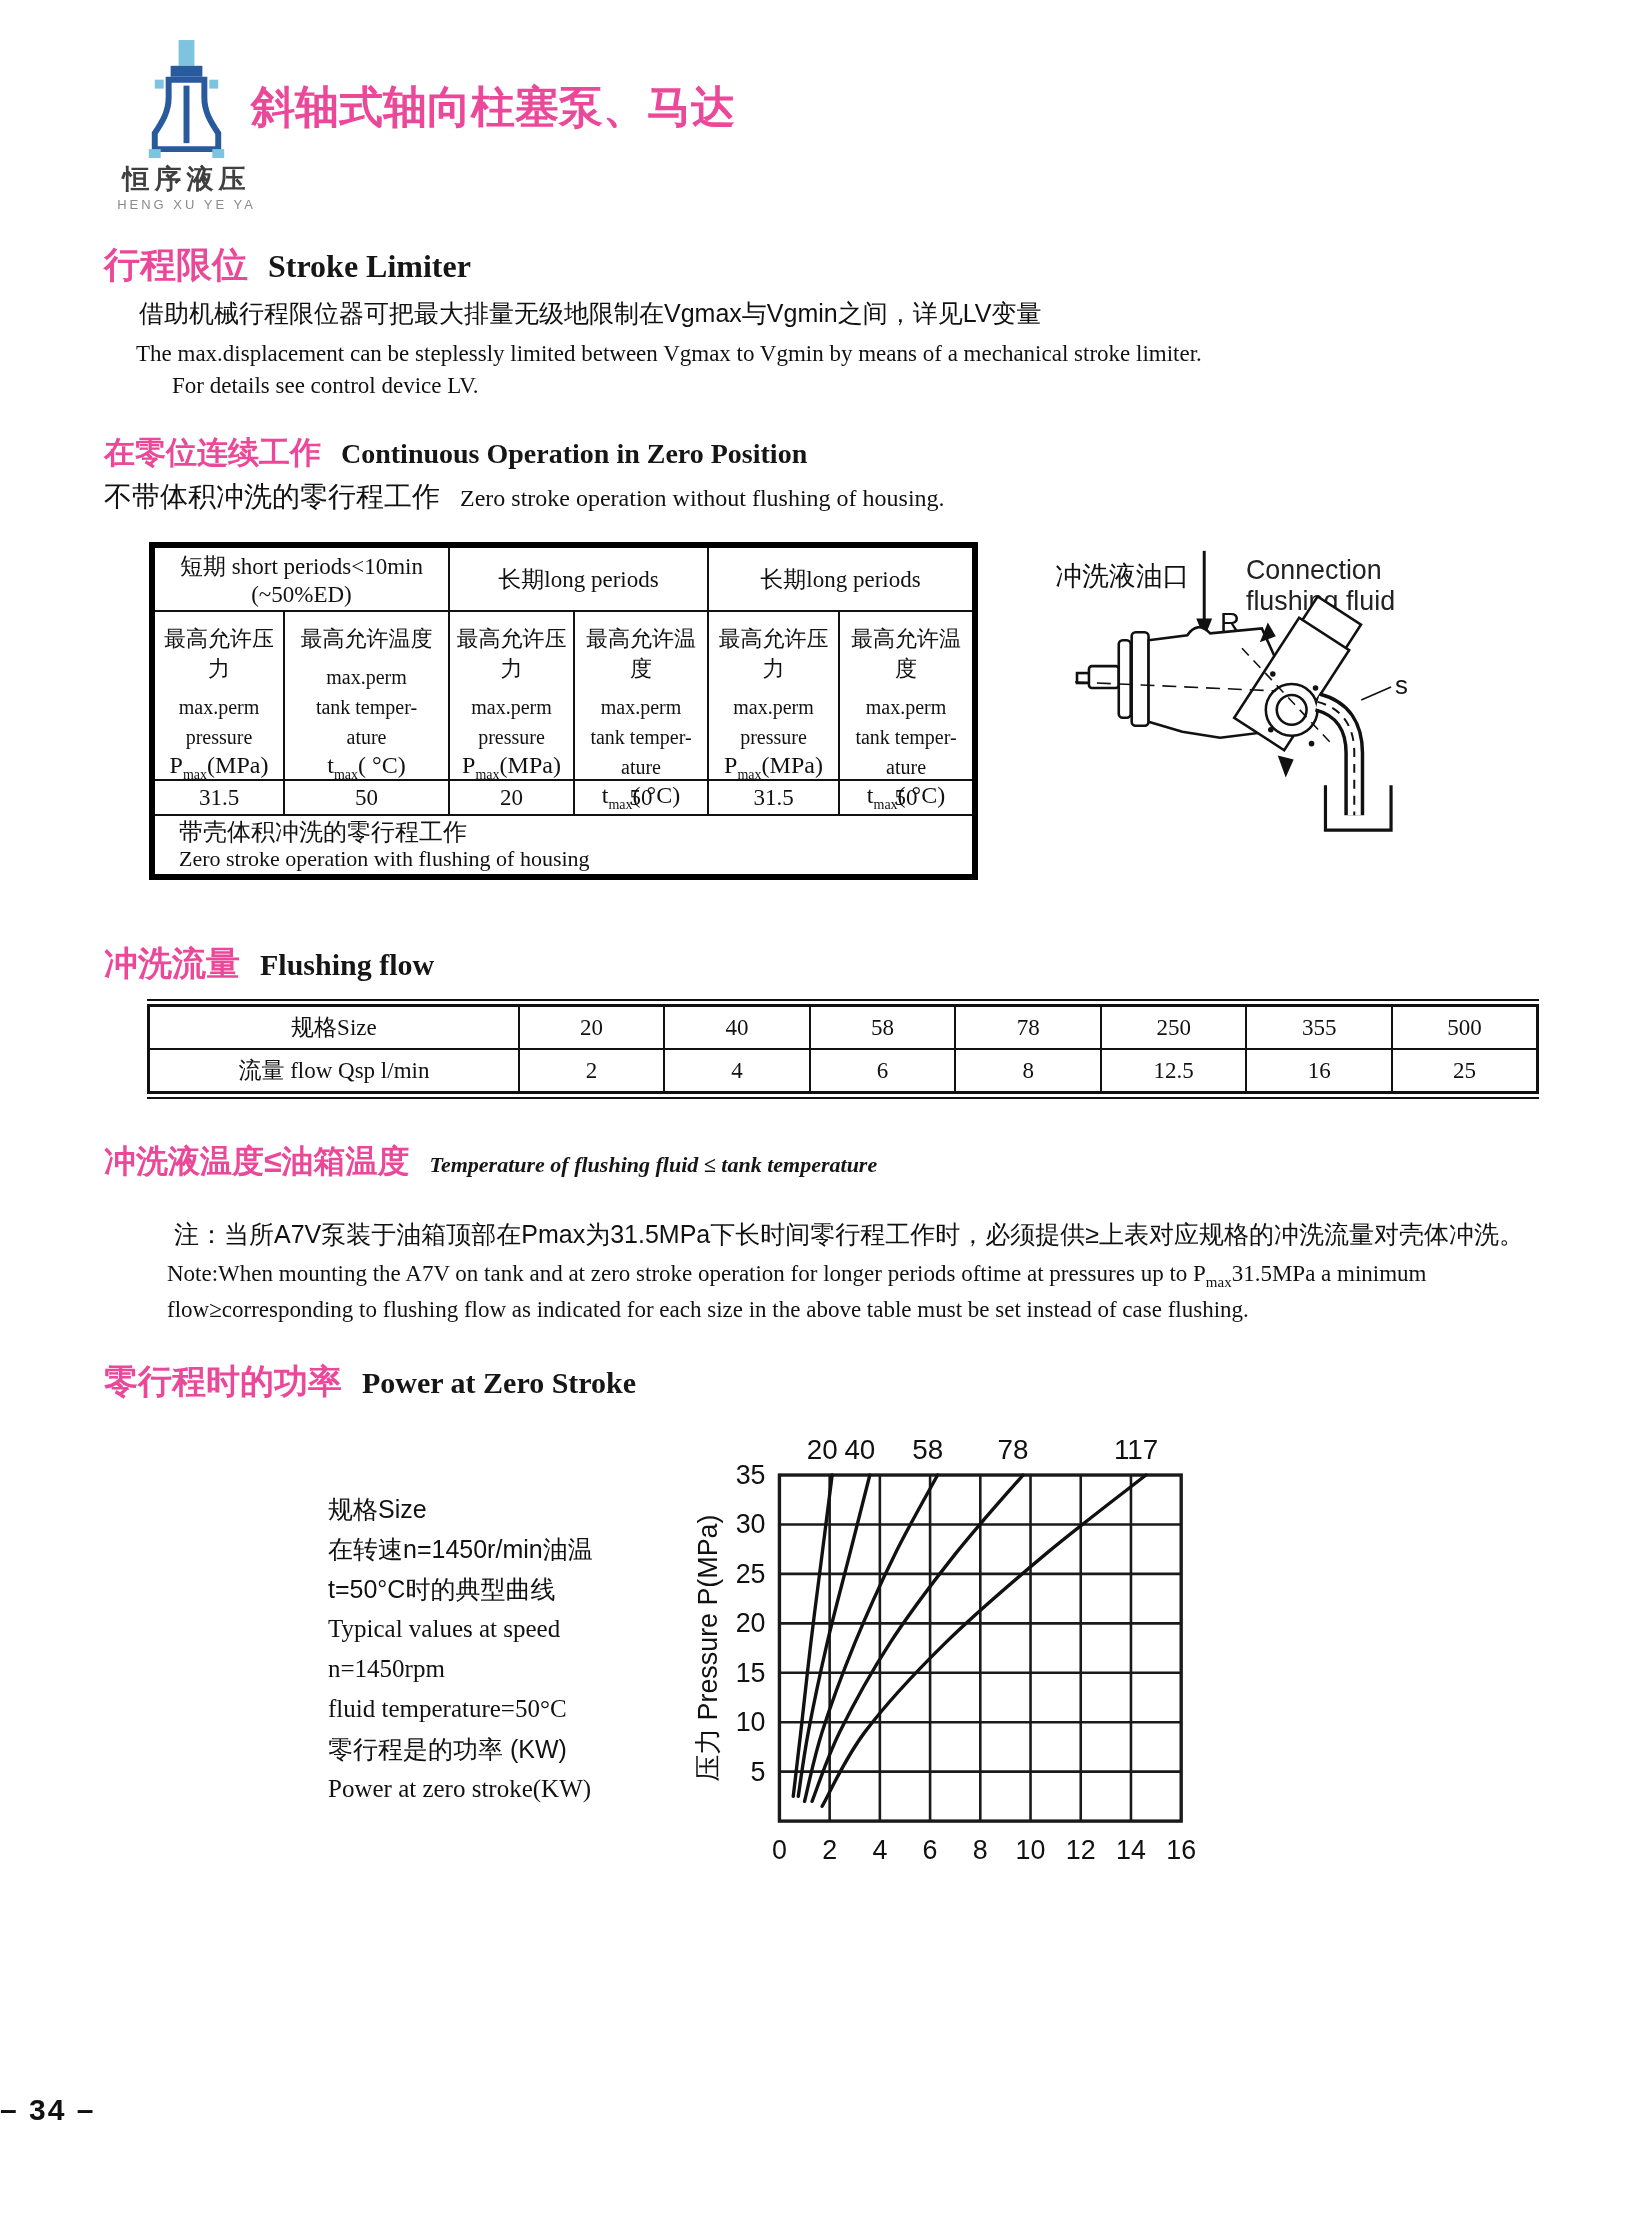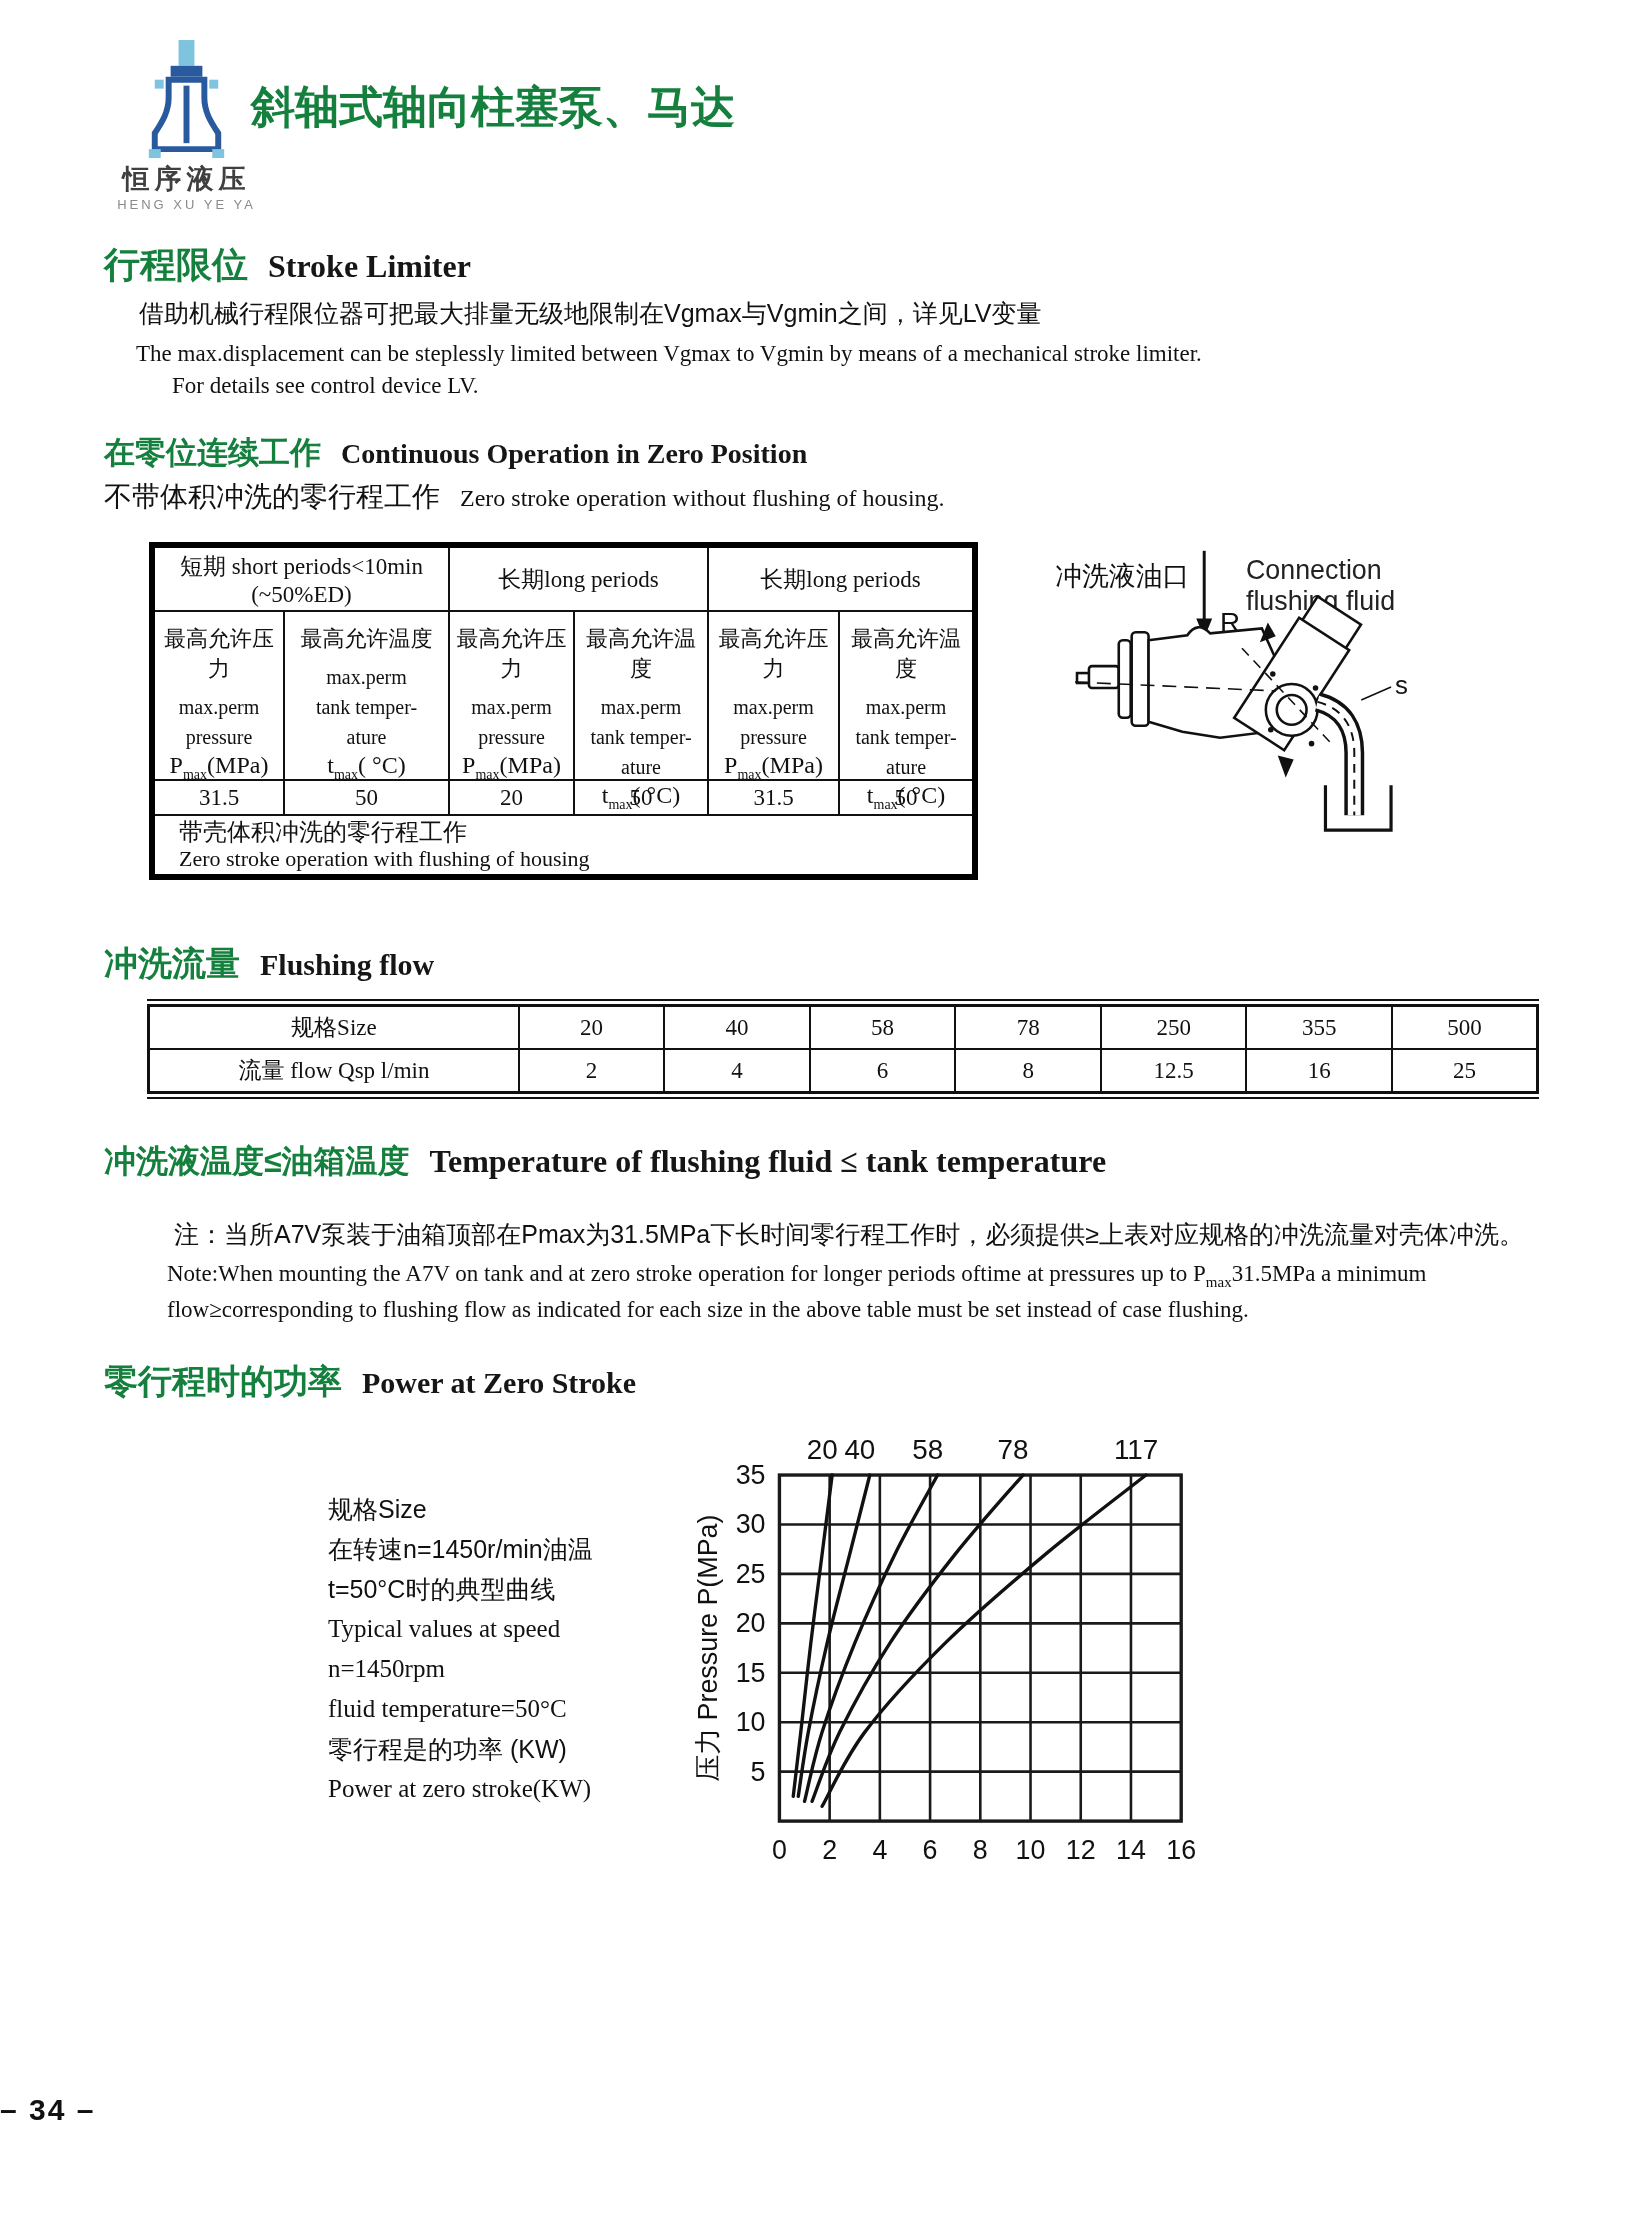--- a/index.html
+++ b/index.html
@@ -1,21 +1,21 @@
 <!DOCTYPE html>
 <html><head>
 <meta charset="utf-8">
 <style>
   html,body{margin:0;padding:0;background:#e8e8e8;}
   #page{position:relative;width:1646px;height:2233px;background:#ffffff;color:#111;
         font-family:"Liberation Serif",serif;overflow:hidden;margin:0 auto;}
   .abs{position:absolute;}
   .cn{font-family:"Liberation Sans",sans-serif;}
   .heading{display:flex;align-items:baseline;gap:20px;white-space:nowrap;}
-  .h-cn{font-family:"Liberation Sans",sans-serif;font-weight:bold;color:#15803d;}
+  .h-cn{font-family:"Liberation Sans",sans-serif;font-weight:bold;color:#ec4899;}
   .h-en{font-family:"Liberation Serif",serif;font-weight:bold;color:#161616;}
 
   
   .logo-cn{font-family:"Liberation Sans",sans-serif;font-weight:bold;font-size:27px;
            letter-spacing:5px;color:#3f3f3f;text-align:center;}
   .logo-en{font-family:"Liberation Sans",sans-serif;font-size:13px;letter-spacing:3px;
            color:#8a8a8a;text-align:center;margin-top:2px;}
 
   
   table{border-collapse:collapse;table-layout:fixed;}
@@ -246,21 +246,21 @@
         <td>12.5</td>
         <td>16</td>
         <td>25</td>
       </tr>
     </tbody>
       </table>
   </div>
 
   <div class="abs heading" style="left:104px;top:1140px;">
     <span class="h-cn" style="font-size:32px;">冲洗液温度≤油箱温度</span>
-    <span class="h-en" style="font-size:32px;">Temperature  of flushing fluid ≤ tank temperature</span>
+    <span class="h-en" style="font-size:22px;font-style:italic;">Temperature  of flushing fluid ≤ tank temperature</span>
   </div>
   <div class="abs cn" style="left:174px;top:1218px;font-size:25px;">注：当所A7V泵装于油箱顶部在Pmax为31.5MPa下长时间零行程工作时，必须提供≥上表对应规格的冲洗流量对壳体冲洗。</div>
   <div class="abs bodytext" style="left:167px;top:1258px;">
     <span>Note:When mounting the A7V on tank and at zero stroke  operation for longer periods oftime at pressures up to P</span><sub style="font-size:15px;">max</sub><span>31.5MPa a minimum</span>
   </div>
   <div class="abs bodytext" style="left:167px;top:1294px;">flow≥corresponding to flushing flow as indicated for each size in the above table must be set instead of case flushing.</div>
 
   <div class="abs heading" style="left:104px;top:1359px;">
     <span class="h-cn" style="font-size:34px;">零行程时的功率</span>
     <span class="h-en" style="font-size:30px;">Power at Zero Stroke</span>

